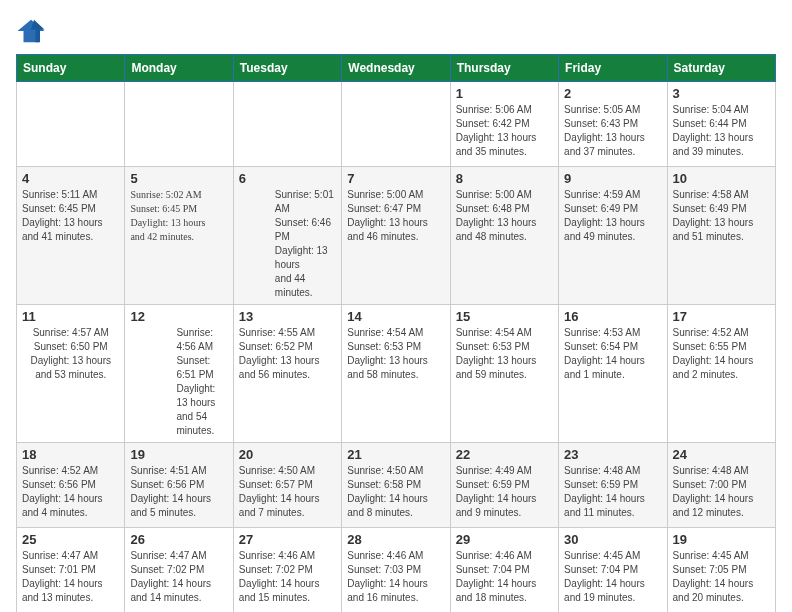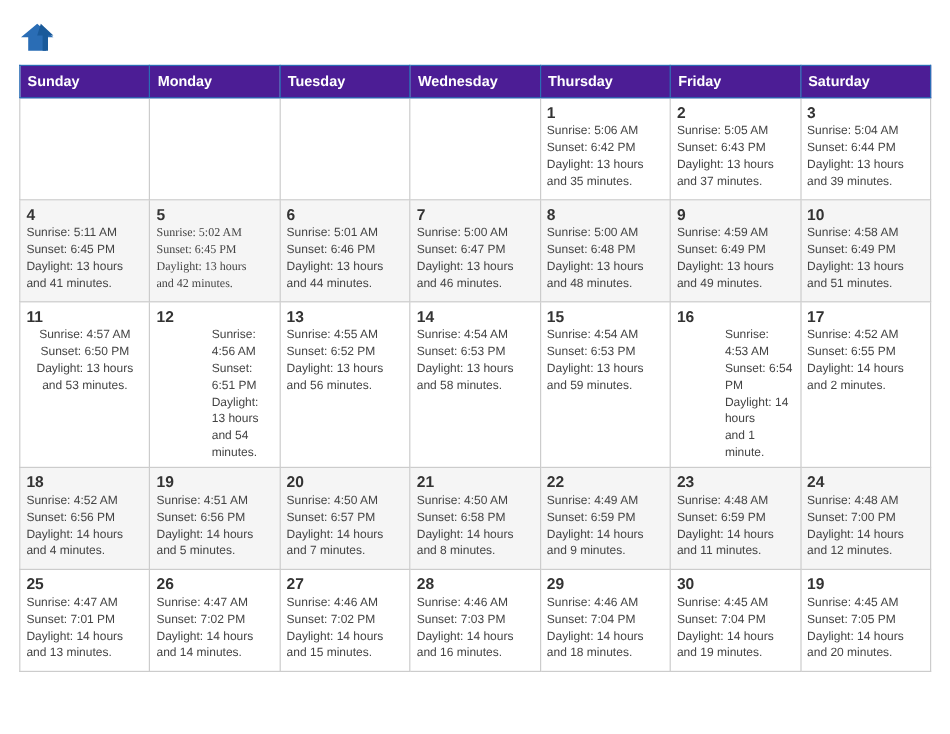--- a/index.html
+++ b/index.html
@@ -47,21 +47,21 @@
       font-size: 16px;
       color: #555;
       font-weight: normal;
     }
     table {
       width: 100%;
       border-collapse: collapse;
       font-size: 11px;
     }
     thead tr th {
-      background-color: #4c1d95;
+      background-color: #15803d;
       color: #fff;
       text-align: left;
       padding: 6px 6px;
       font-size: 12px;
       font-weight: bold;
       border: 1px solid #2a6db5;
     }
     tbody tr td {
       border: 1px solid #ccc;
       vertical-align: top;
@@ -159,21 +159,21 @@
         </td>
         <td>
           <div class="day-number">5</div>
           <div class="day-info" style="white-space: pre-line; font-family: Liberation Serif, serif;">Sunrise: 5:02 AM
 Sunset: 6:45 PM
 Daylight: 13 hours
 and 42 minutes.</div>
         </td>
         <td>
           <div class="day-number">6</div>
-          <div class="day-info" style="white-space: pre-line;">Sunrise: 5:01 AM
+          <div class="day-info" style="white-space: pre-line; margin-left: 36px;">Sunrise: 5:01 AM
 Sunset: 6:46 PM
 Daylight: 13 hours
 and 44 minutes.</div>
         </td>
         <td>
           <div class="day-number">7</div>
           <div class="day-info" style="white-space: pre-line;">Sunrise: 5:00 AM
 Sunset: 6:47 PM
 Daylight: 13 hours
 and 46 minutes.</div>
@@ -231,21 +231,21 @@
         </td>
         <td>
           <div class="day-number">15</div>
           <div class="day-info" style="white-space: pre-line;">Sunrise: 4:54 AM
 Sunset: 6:53 PM
 Daylight: 13 hours
 and 59 minutes.</div>
         </td>
         <td>
           <div class="day-number">16</div>
-          <div class="day-info" style="white-space: pre-line; margin-left: 40px;">Sunrise: 4:53 AM
+          <div class="day-info" style="white-space: pre-line;">Sunrise: 4:53 AM
 Sunset: 6:54 PM
 Daylight: 14 hours
 and 1 minute.</div>
         </td>
         <td>
           <div class="day-number">17</div>
           <div class="day-info" style="white-space: pre-line;">Sunrise: 4:52 AM
 Sunset: 6:55 PM
 Daylight: 14 hours
 and 2 minutes.</div>

